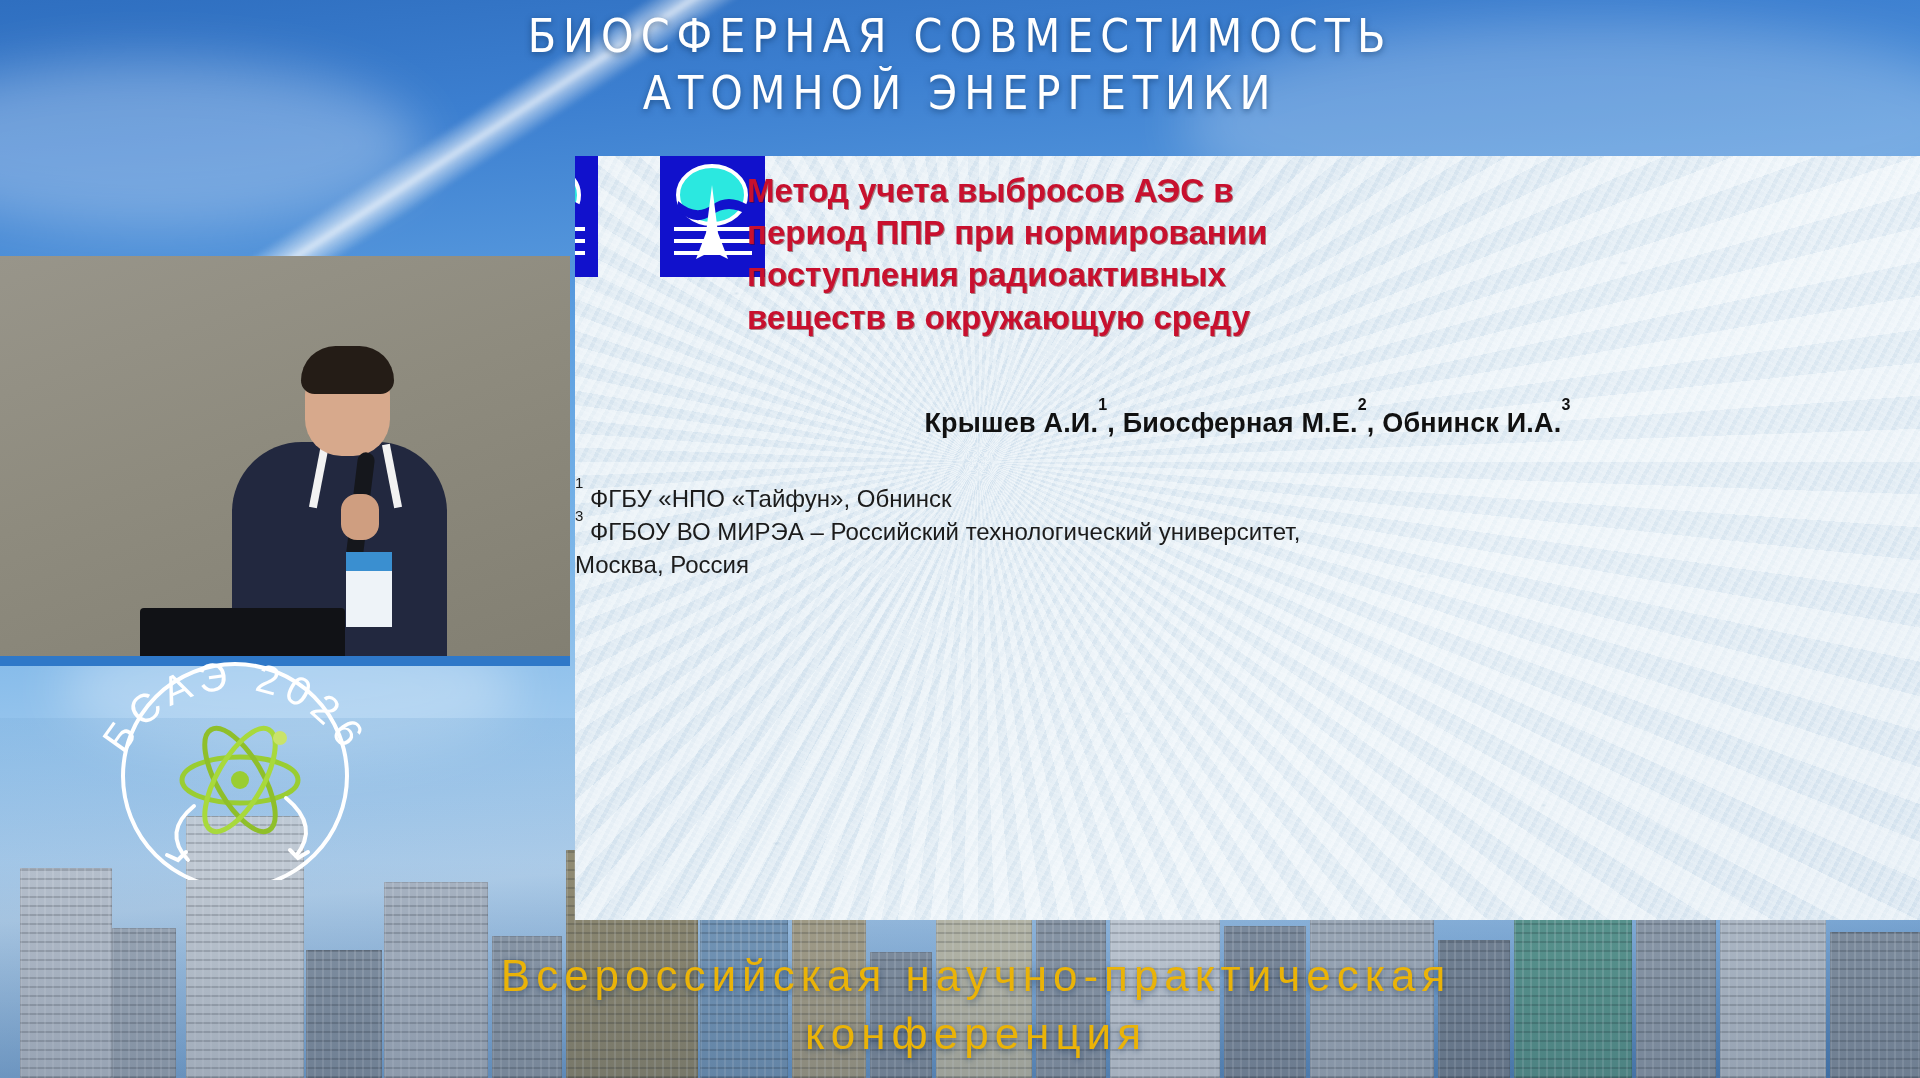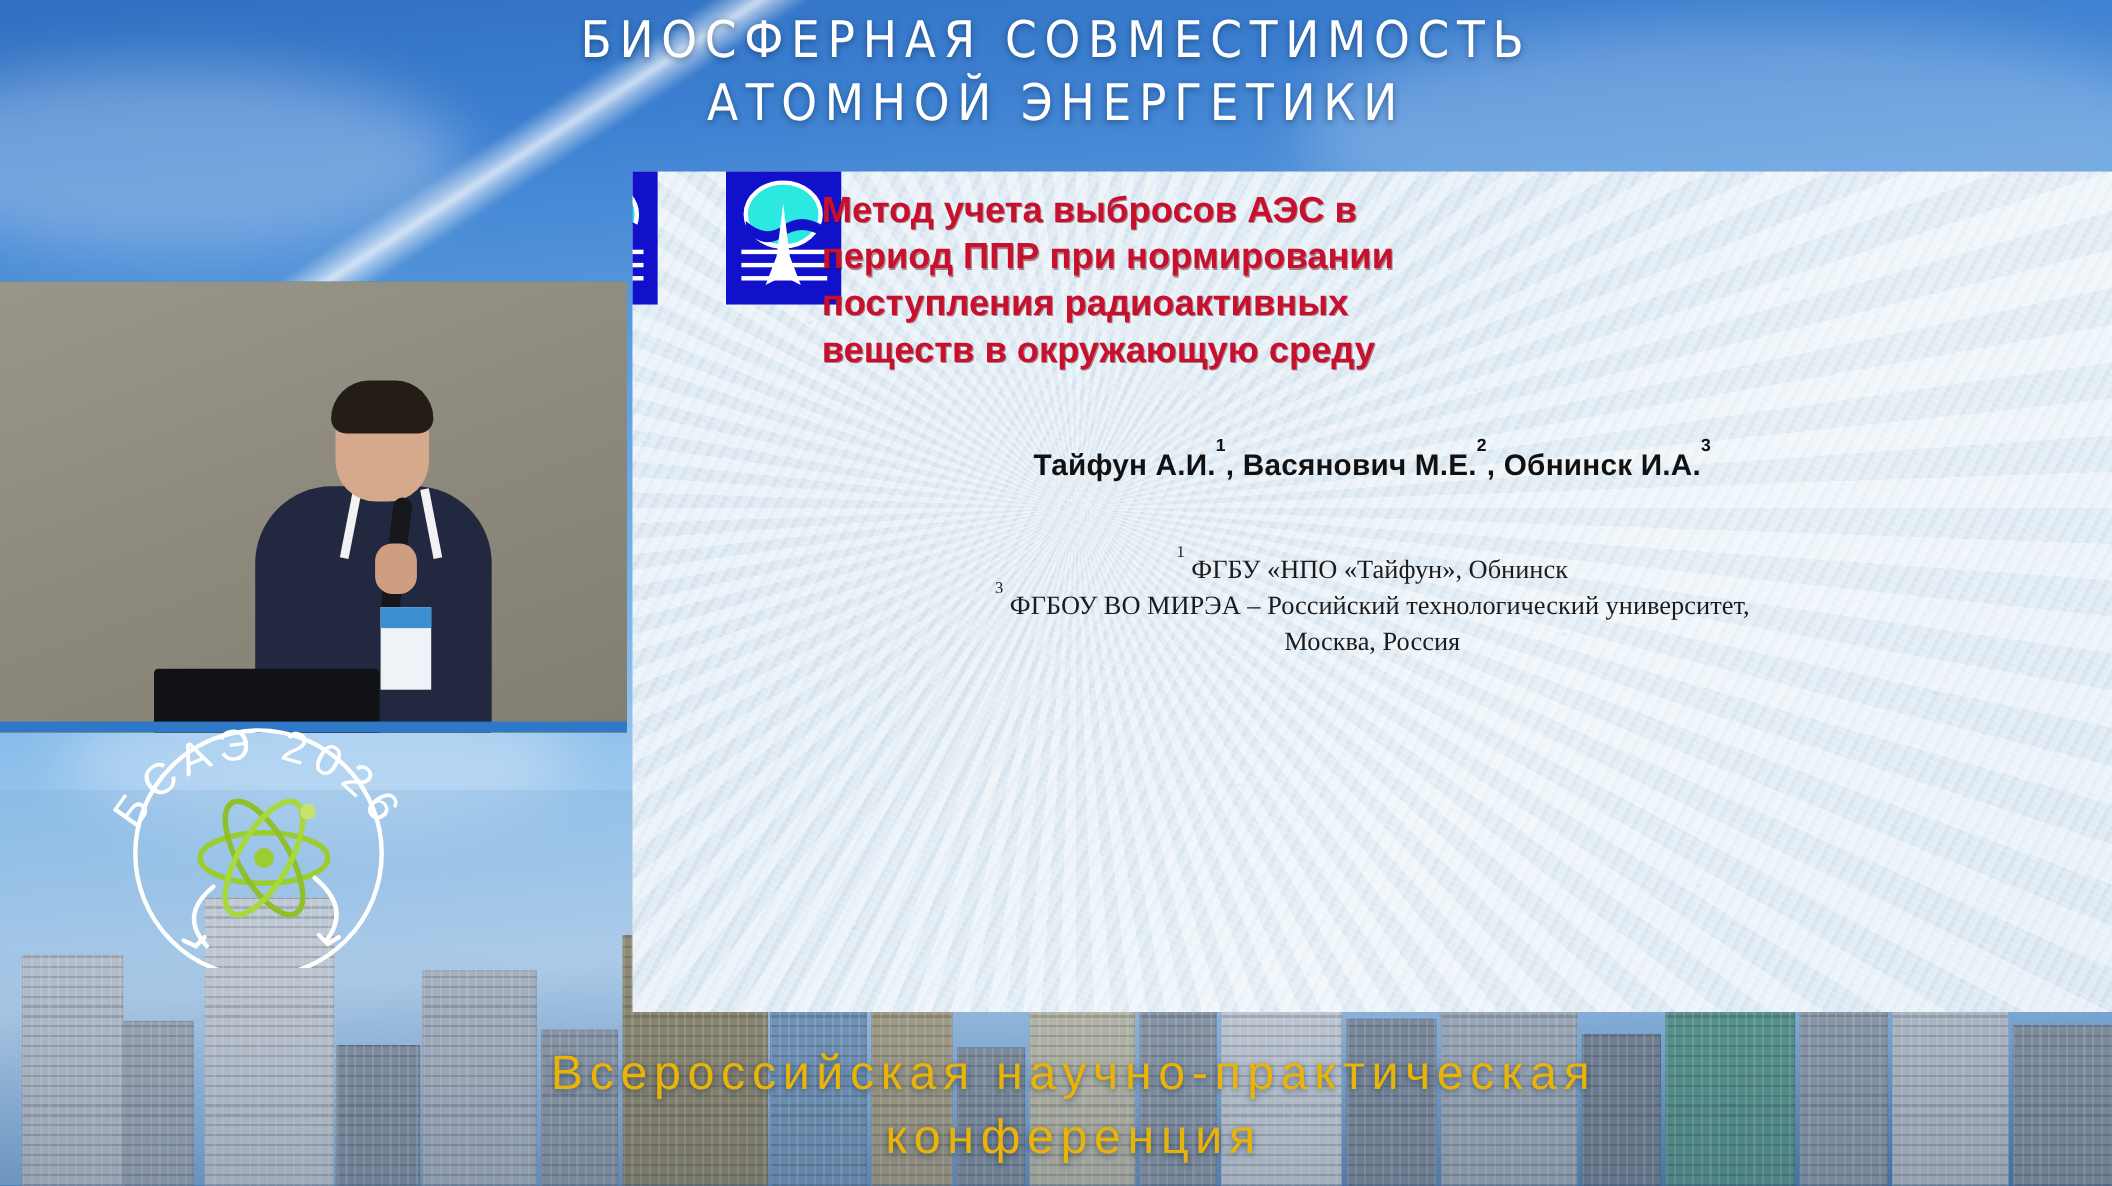--- a/index.html
+++ b/index.html
@@ -128,22 +128,22 @@
     color:#C8102E;font-weight:700;font-size:33px;line-height:1.28;
     text-shadow:1px 1px 0 rgba(90,0,0,.45);
     white-space:pre-line;
   }
   .authors{
     position:absolute;left:0;top:252px;width:100%;text-align:center;
     color:#111111;font-weight:700;font-size:27px;letter-spacing:.2px;
   }
   .authors sup{font-size:16px;font-weight:700;top:-.75em;position:relative;}
   .affils{
-    position:absolute;left:0;top:346px;width:100%;text-align:center;
-    color:#1b1b1b;font-weight:400;font-size:24px;line-height:1.38;font-family:Liberation Serif, serif;
+    position:absolute;left:0;top:326px;width:100%;text-align:left;
+    color:#1b1b1b;font-weight:400;font-size:24px;line-height:1.38;
   }
   .affils sup{font-size:15px;position:relative;top:-.7em;}
   .affils div{margin:0;}
   .conf-note{
     position:absolute;left:0;top:520px;width:100%;text-align:center;
     color:#1515CC;font-weight:700;font-size:25px;line-height:1.38;
     white-space:pre-line;
   }
 </style>
 </head>
@@ -299,21 +299,21 @@
           </svg>
         </div>
       </div>
 
       <div class="slide-title">Метод учета выбросов АЭС в
 период ППР при нормировании
 поступления радиоактивных
 веществ в окружающую среду</div>
 
       <div class="authors">
-        <span>Тайфун А.И.</span><sup>1</sup><span>, </span><span>Васянович М.Е.</span><sup>2</sup><span>, </span><span>Обнинск И.А.</span><sup>3</sup>
+        <span>Крышев А.И.</span><sup>1</sup><span>, </span><span>Биосферная М.Е.</span><sup>2</sup><span>, </span><span>Обнинск И.А.</span><sup>3</sup>
       </div>
 
       <div class="affils">
         <div><sup>1</sup> <span>ФГБУ «НПО «Тайфун», Обнинск</span></div>
         <div><sup>3</sup> <span>ФГБОУ ВО МИРЭА – Российский технологический университет,</span></div>
         <div>Москва, Россия</div>
       </div>
 
 
     </div>

